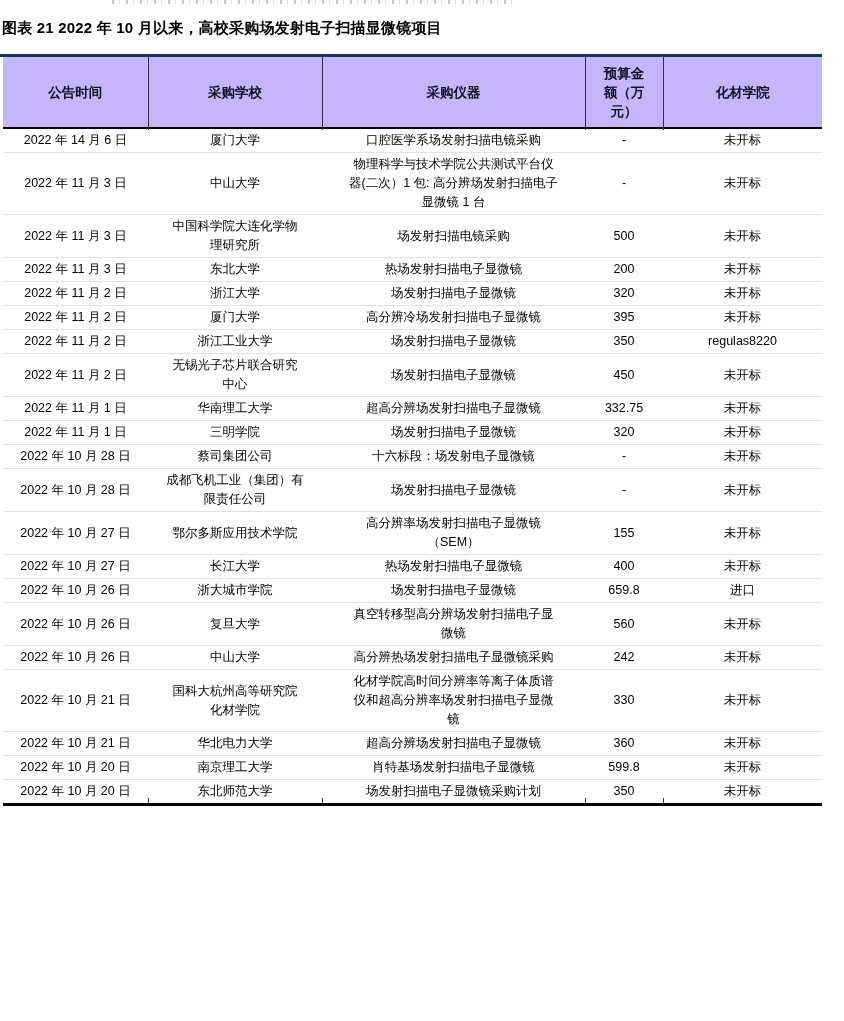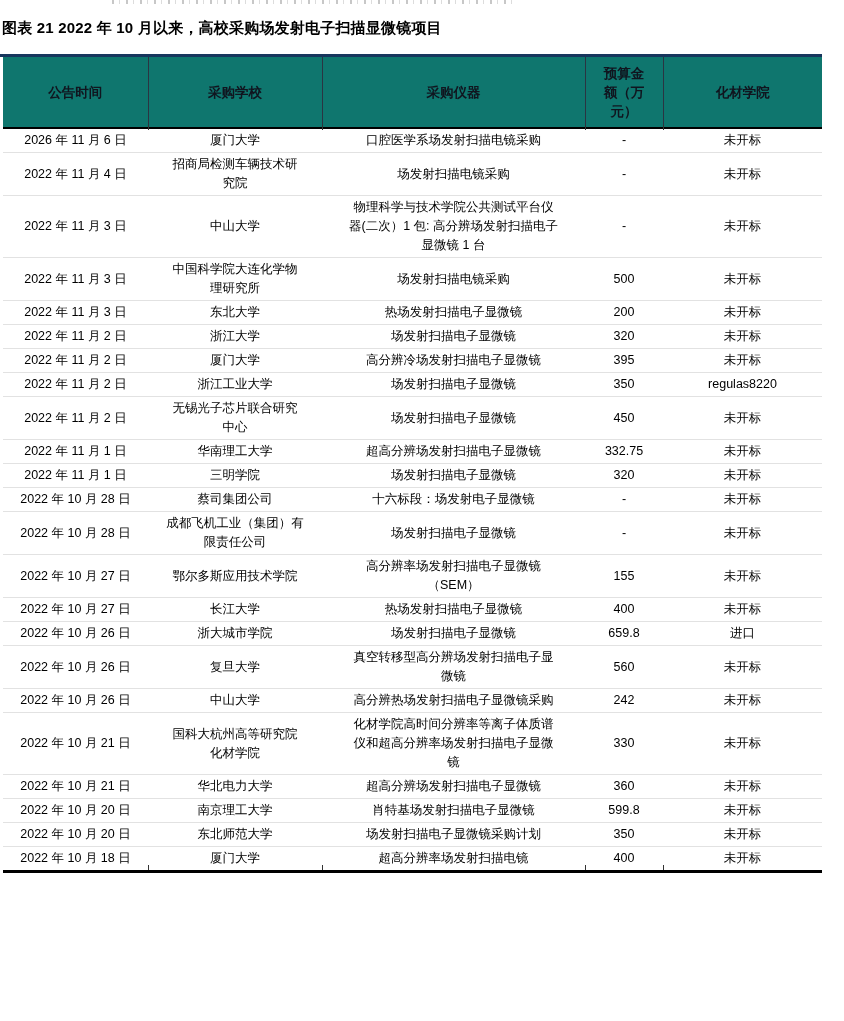--- a/index.html
+++ b/index.html
@@ -26,21 +26,21 @@
     position:absolute;top:54px;left:0;width:822px;height:3px;
     background:#17365D;
   }
   .table-wrap{
     position:absolute;top:57px;left:3px;width:819px;
   }
   table{
     width:819px;border-collapse:collapse;table-layout:fixed;
   }
   thead th{
-    background:#0f766e;
+    background:#c4b5fd;
     color:#10151f;
     font-size:13.5px;font-weight:700;
     height:66px;vertical-align:middle;text-align:center;
     padding:2px 4px;line-height:19px;
     border-bottom:2px solid #000;
   }
   thead th + th{border-left:1px solid #2b3442;}
   thead th.c3{padding:2px 14px;}
   tbody td{
     font-size:12.5px;line-height:19px;
@@ -83,31 +83,23 @@
         <tr>
             <th class="c0">公告时间</th>
             <th class="c1">采购学校</th>
             <th class="c2">采购仪器</th>
             <th class="c3">预算金额（万元）</th>
             <th class="c4">化材学院</th>
           </tr>
       </thead>
       <tbody>
           <tr>
-            <td class="c0">2026 年 11 月 6 日</td>
+            <td class="c0">2022 年 14 月 6 日</td>
             <td class="c1">厦门大学</td>
             <td class="c2">口腔医学系场发射扫描电镜采购</td>
-            <td class="c3">-</td>
-            <td class="c4">未开标</td>
-          </tr>
-          <tr>
-            <td class="c0">2022 年 11 月 4 日</td>
-            <td class="c1">招商局检测车辆技术研
-究院</td>
-            <td class="c2">场发射扫描电镜采购</td>
             <td class="c3">-</td>
             <td class="c4">未开标</td>
           </tr>
           <tr>
             <td class="c0">2022 年 11 月 3 日</td>
             <td class="c1">中山大学</td>
             <td class="c2">物理科学与技术学院公共测试平台仪
 器(二次）1 包: 高分辨场发射扫描电子
 显微镜 1 台</td>
             <td class="c3">-</td>
@@ -245,27 +237,20 @@
             <td class="c1">南京理工大学</td>
             <td class="c2">肖特基场发射扫描电子显微镜</td>
             <td class="c3">599.8</td>
             <td class="c4">未开标</td>
           </tr>
           <tr>
             <td class="c0">2022 年 10 月 20 日</td>
             <td class="c1">东北师范大学</td>
             <td class="c2">场发射扫描电子显微镜采购计划</td>
             <td class="c3">350</td>
-            <td class="c4">未开标</td>
-          </tr>
-          <tr>
-            <td class="c0">2022 年 10 月 18 日</td>
-            <td class="c1">厦门大学</td>
-            <td class="c2">超高分辨率场发射扫描电镜</td>
-            <td class="c3">400</td>
             <td class="c4">未开标</td>
           </tr>
         </tbody>
     </table>
     <div class="tick t x1"></div>
     <div class="tick t x2"></div>
     <div class="tick t x3"></div>
     <div class="tick t x4"></div>
     <div class="tick b x1"></div>
     <div class="tick b x2"></div>

